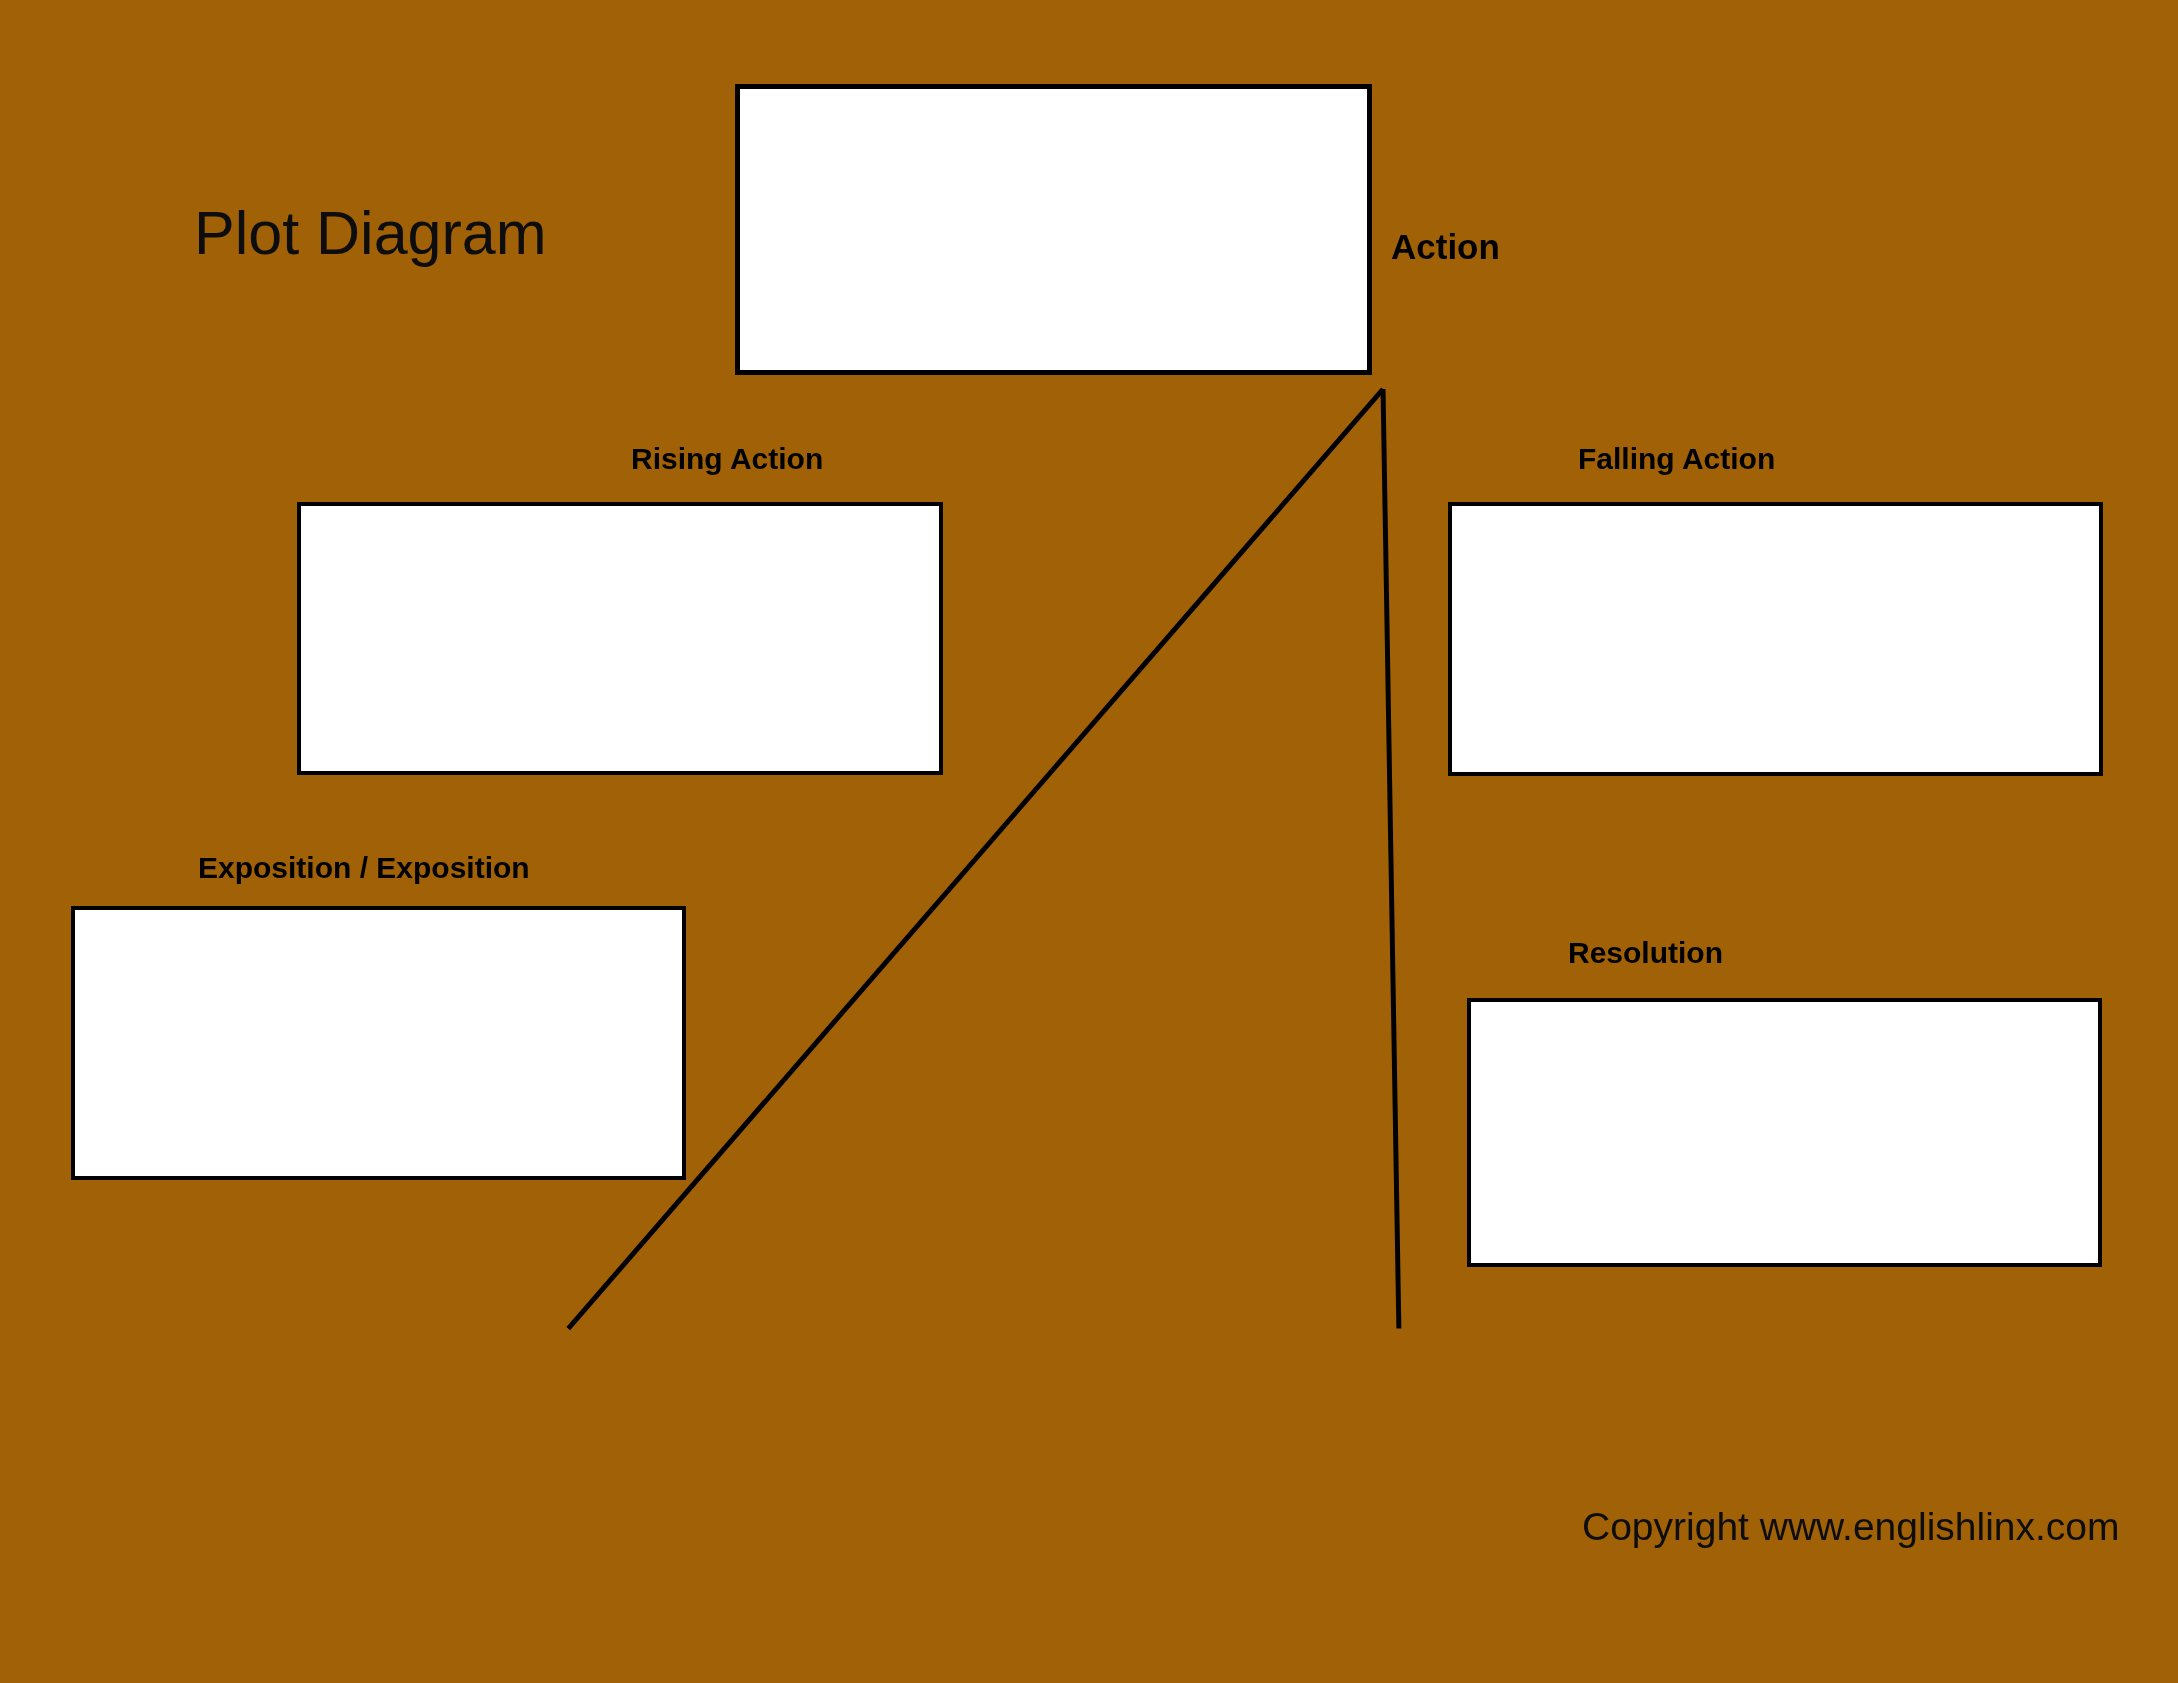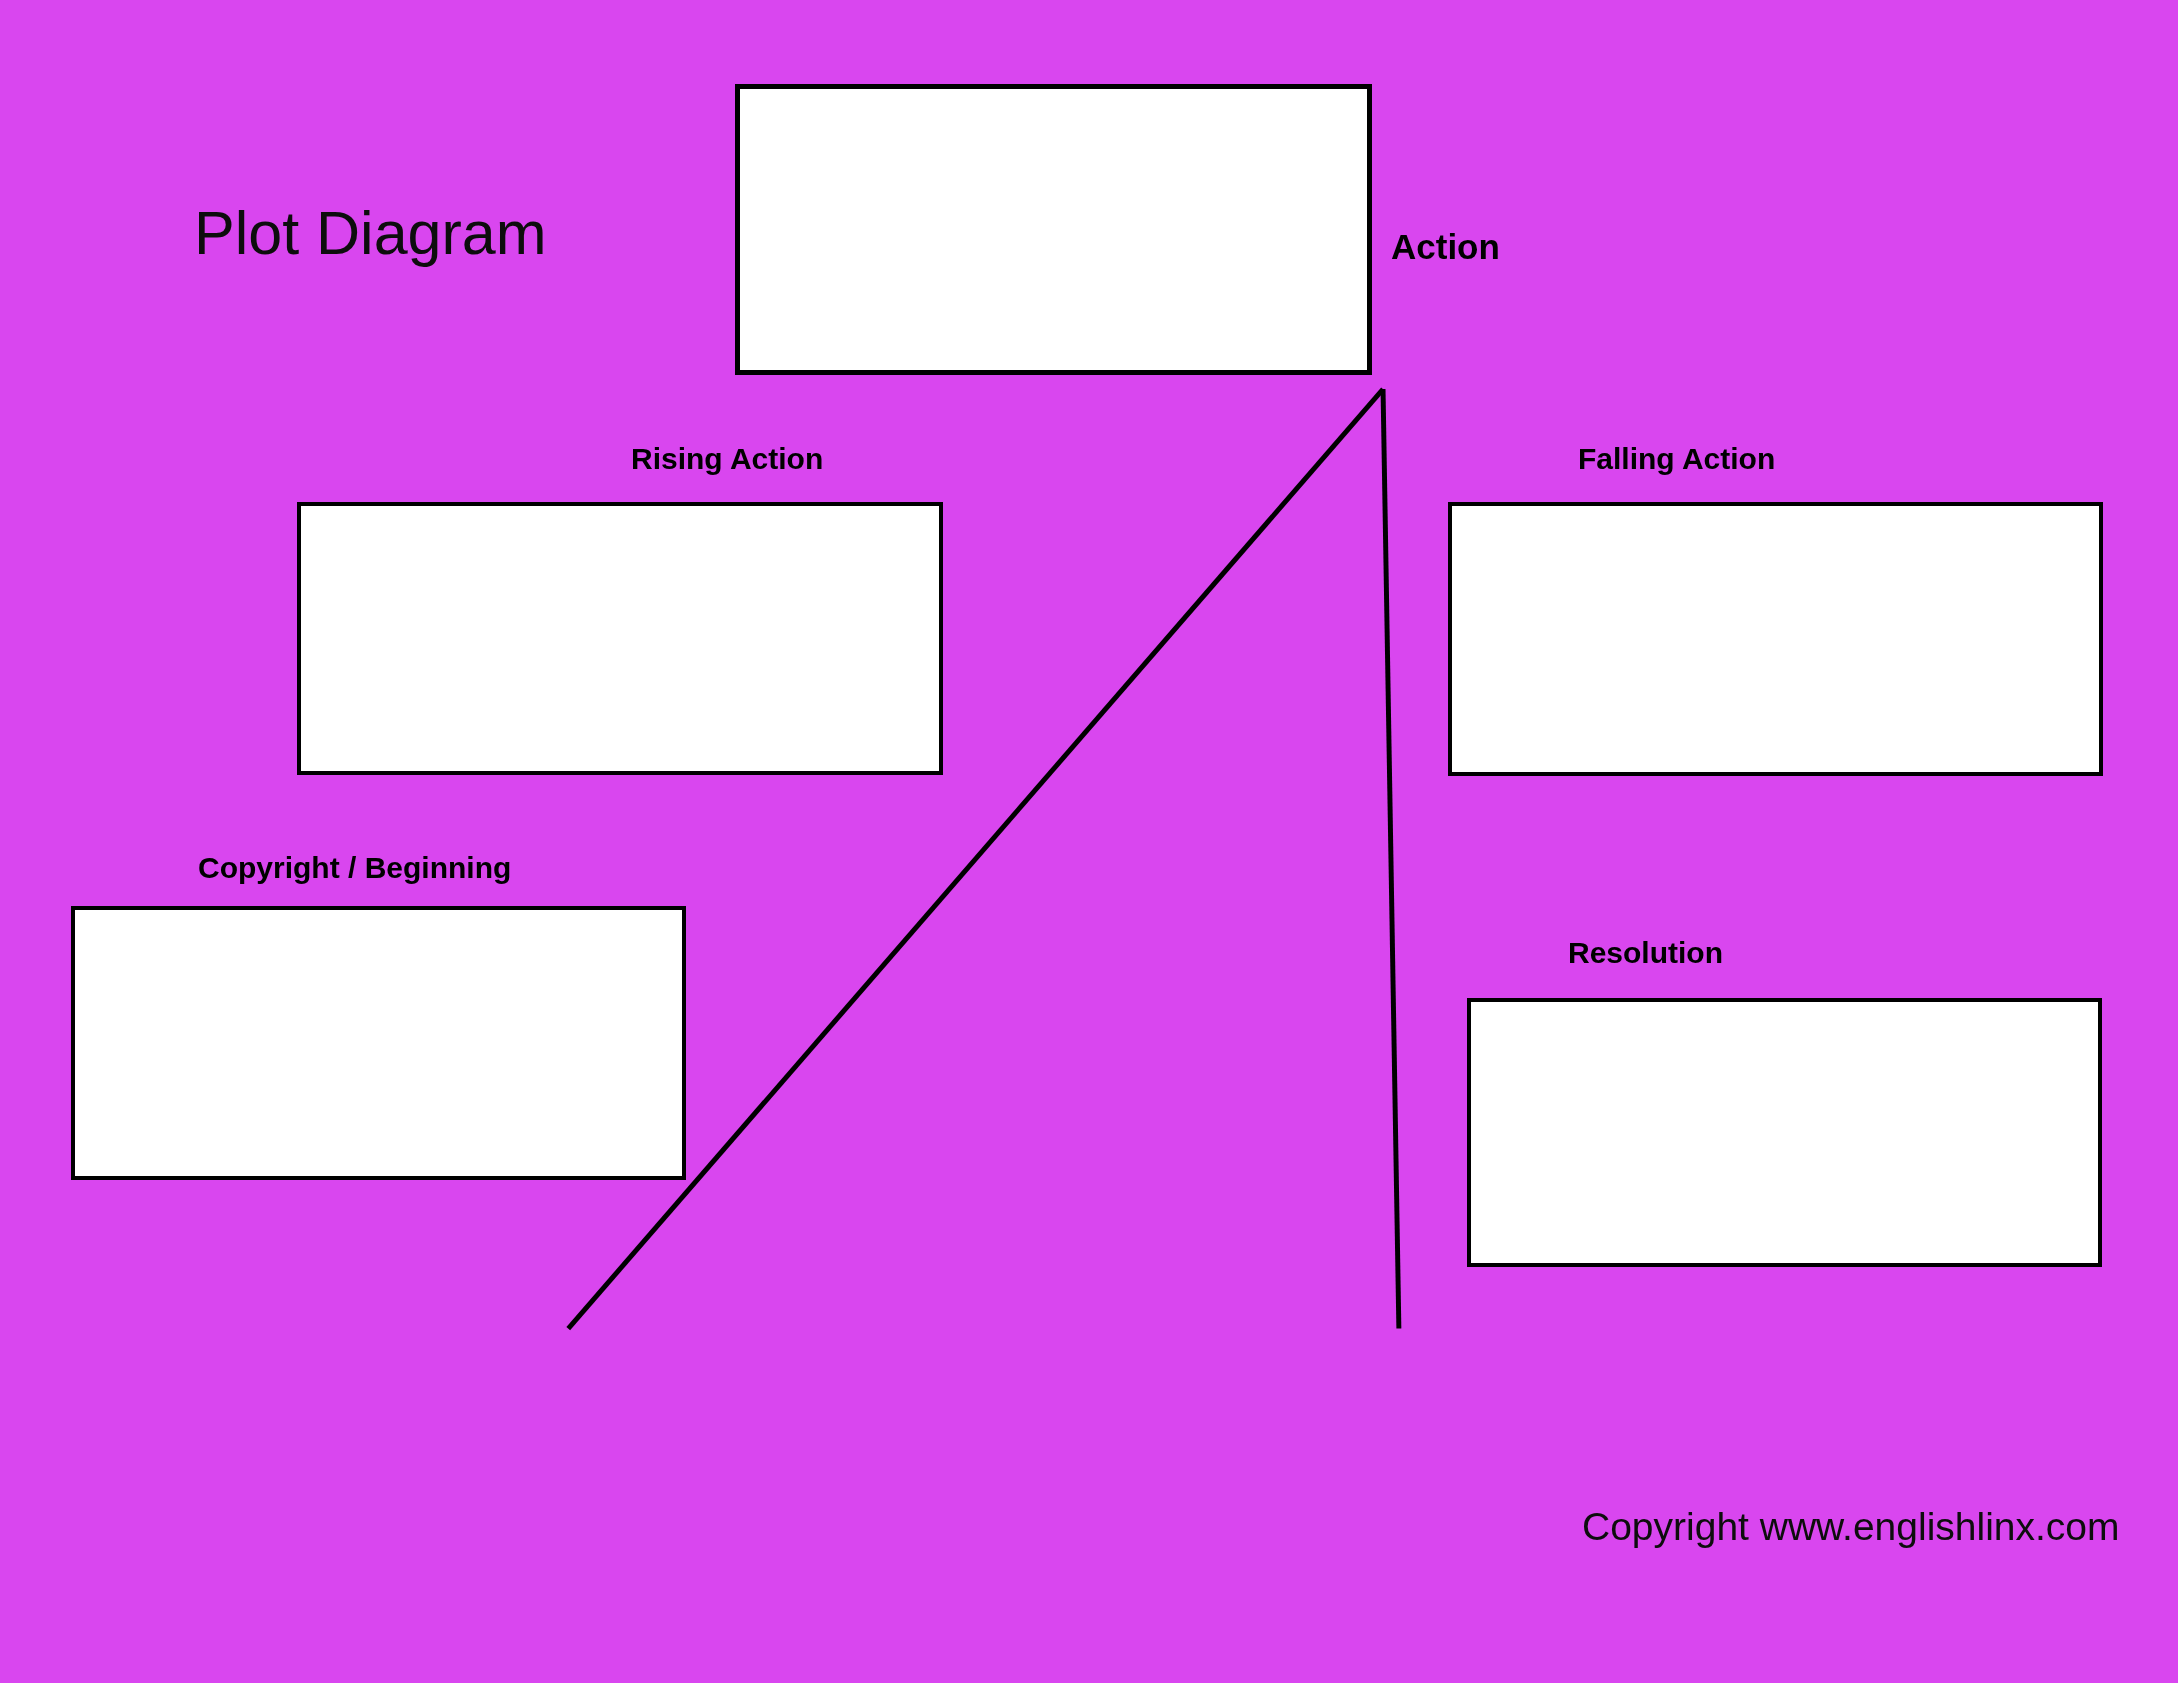--- a/index.html
+++ b/index.html
@@ -4,21 +4,21 @@
 <style>
   html, body {
     margin: 0;
     padding: 0;
     background: #ffffff;
   }
   #canvas {
     position: relative;
     width: 2178px;
     height: 1683px;
-    background: #d946ef;
+    background: #a16207;
     font-family: "Liberation Sans", sans-serif;
     color: #000000;
     overflow: hidden;
   }
   .abs { position: absolute; }
 
   #page-title {
     left: 194px;
     top: 198px;
     font-size: 61px;
@@ -85,19 +85,19 @@
 
   <div class="plot-box" id="climax-box"></div>
   <div class="plot-box" id="rising-box"></div>
   <div class="plot-box" id="falling-box"></div>
   <div class="plot-box" id="exposition-box"></div>
   <div class="plot-box" id="resolution-box"></div>
 
   <div class="plot-label" id="climax-label">Action</div>
   <div class="plot-label" id="rising-label">Rising Action</div>
   <div class="plot-label" id="falling-label">Falling Action</div>
-  <div class="plot-label" id="exposition-label">Copyright / Beginning</div>
+  <div class="plot-label" id="exposition-label">Exposition / Exposition</div>
   <div class="plot-label" id="resolution-label">Resolution</div>
 
   <div class="abs" id="copyright-text">Copyright www.englishlinx.com</div>
 
 </div>
 
 
 </body></html>

